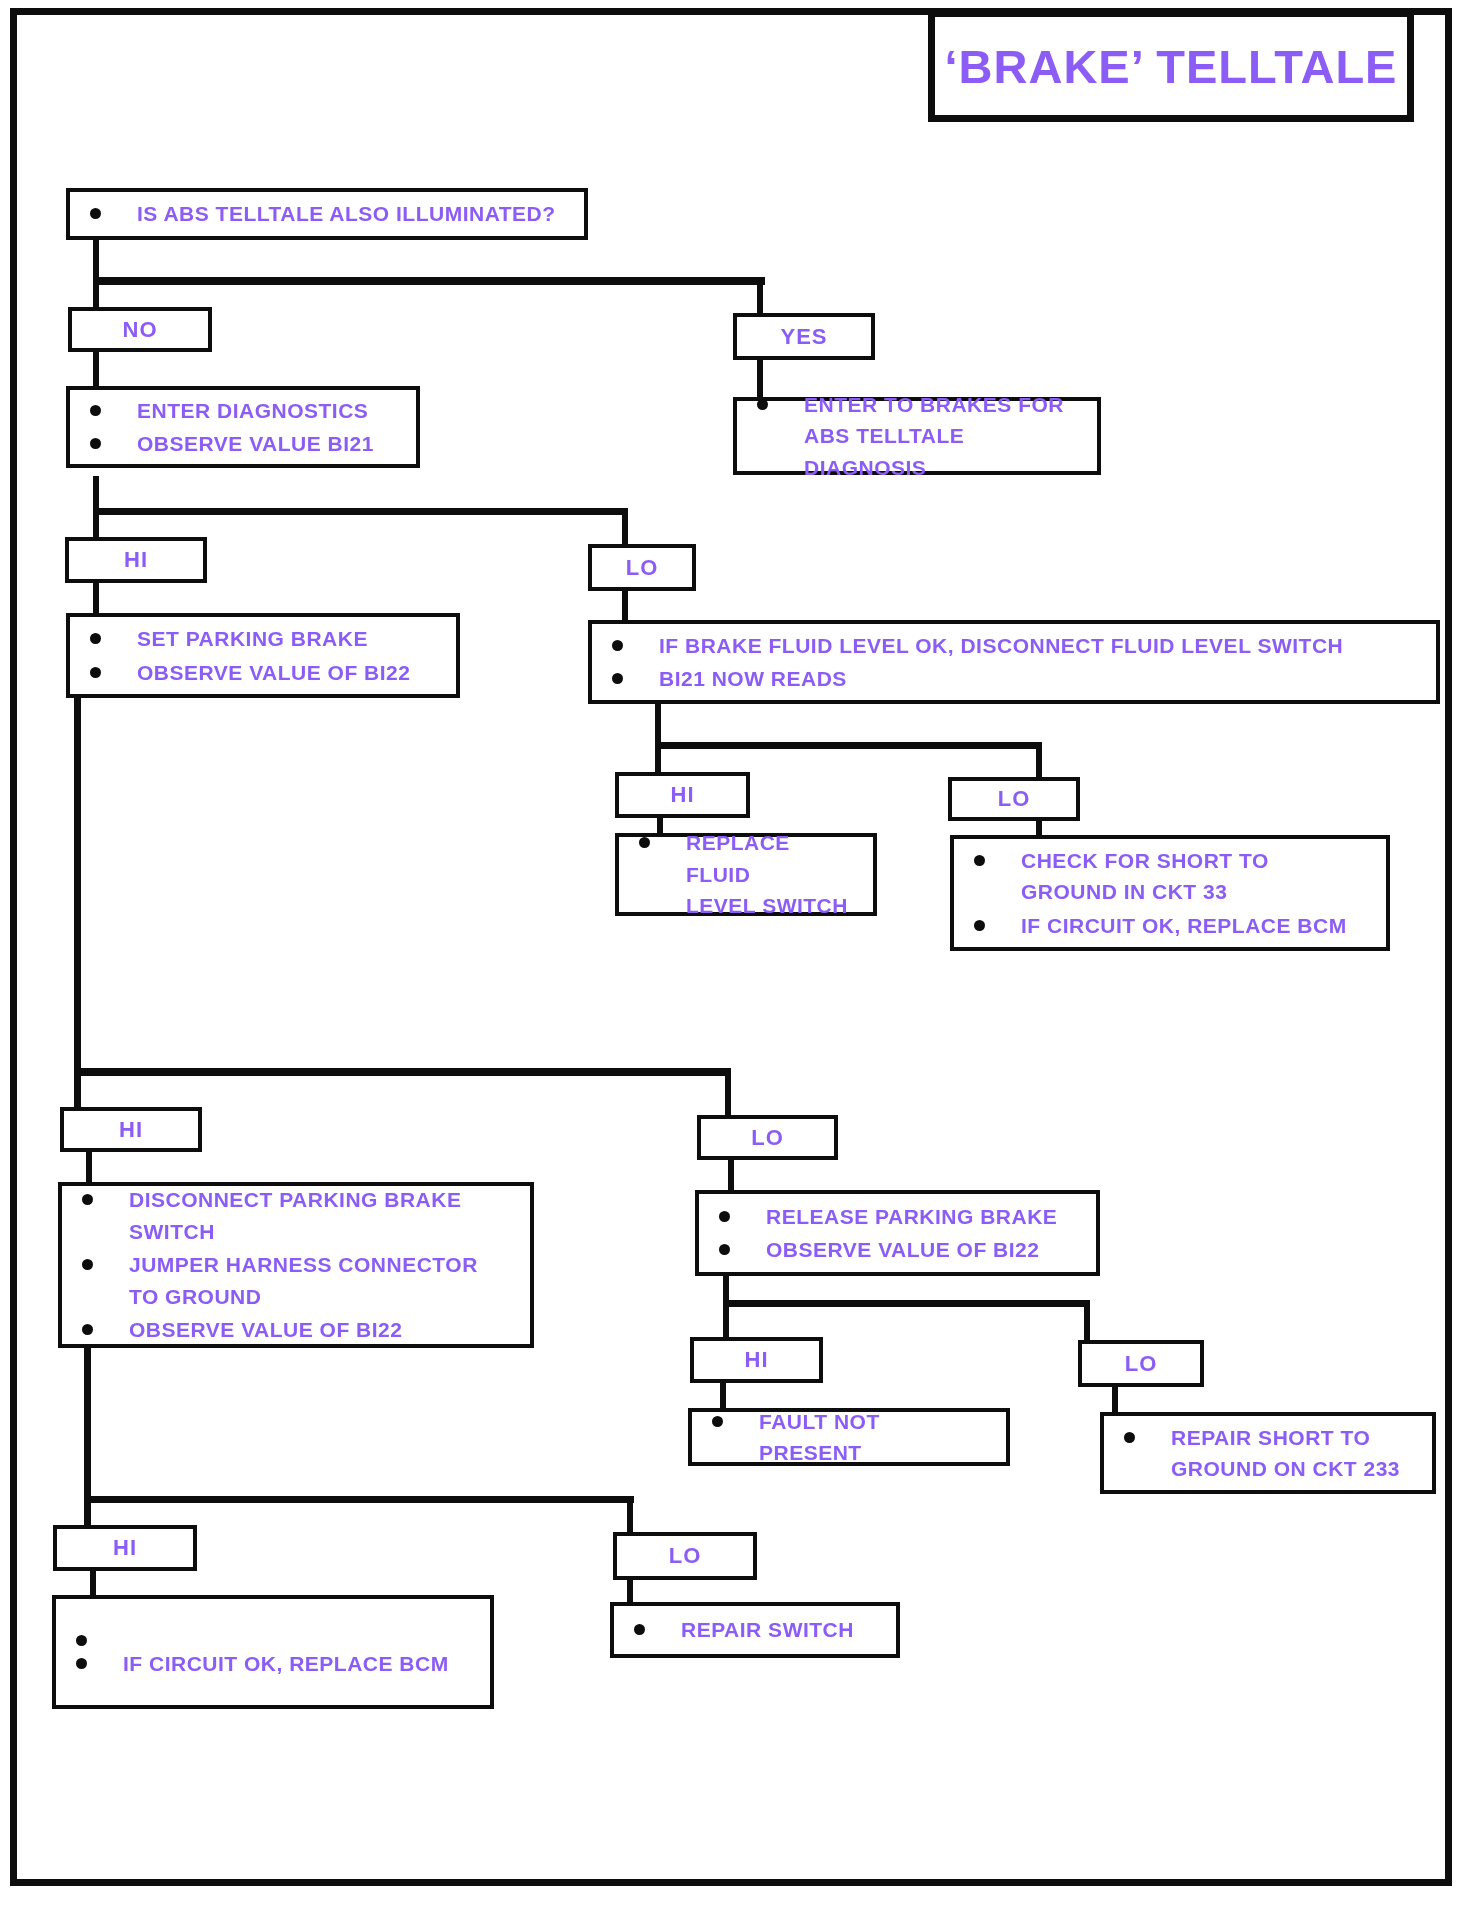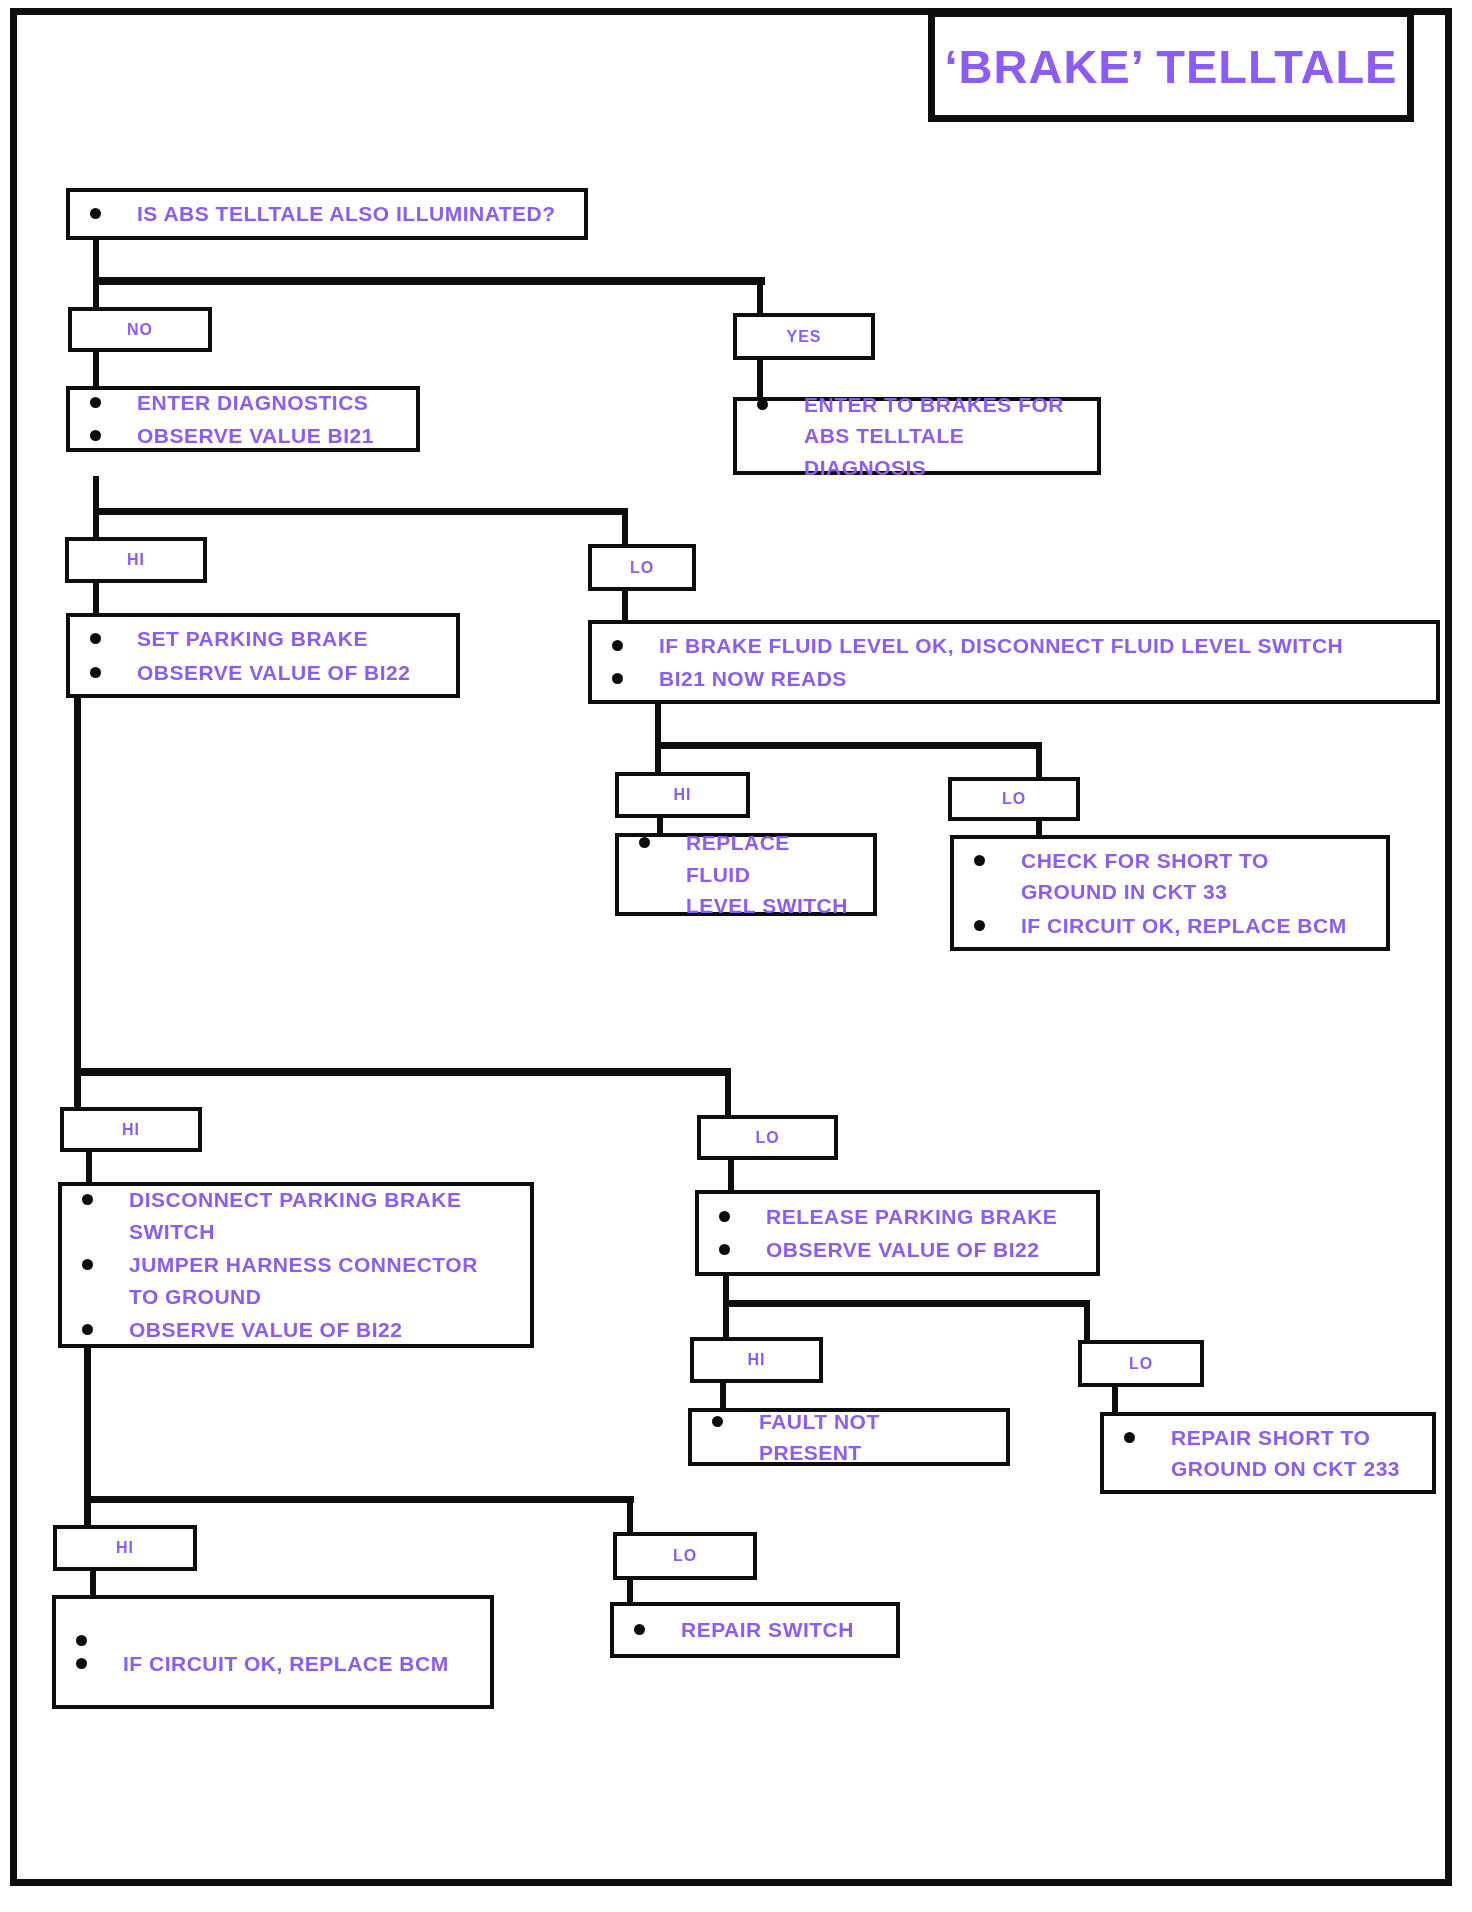--- a/index.html
+++ b/index.html
@@ -24,21 +24,21 @@
     border: 4px solid #0d0d0d;
     background: #ffffff;
     box-sizing: border-box;
     z-index: 2;
   }
   .tag {
     display: flex;
     align-items: center;
     justify-content: center;
     font-weight: bold;
-    font-size: 16px;
+    font-size: 22px;
     letter-spacing: 1px;
   }
   .title-box {
     position: absolute;
     border: 7px solid #0d0d0d;
     background: #ffffff;
     box-sizing: border-box;
     display: flex;
     align-items: center;
     justify-content: center;
@@ -125,21 +125,21 @@
     </div>
   </div>
 
   <div class="node tag" style="left:68px; top:307px; width:144px; height:45px;">
     <span>NO</span>
   </div>
   <div class="node tag" style="left:733px; top:313px; width:142px; height:47px;">
     <span>YES</span>
   </div>
 
-  <div class="node" style="left:66px; top:386px; width:354px; height:66px;">
+  <div class="node" style="left:66px; top:386px; width:354px; height:82px;">
     <div class="bullets">
       <div class="item">
         <span class="dot"></span>
         <span class="txt">ENTER DIAGNOSTICS</span>
       </div>
       <div class="item">
         <span class="dot"></span>
         <span class="txt">OBSERVE VALUE BI21</span>
       </div>
     </div>

